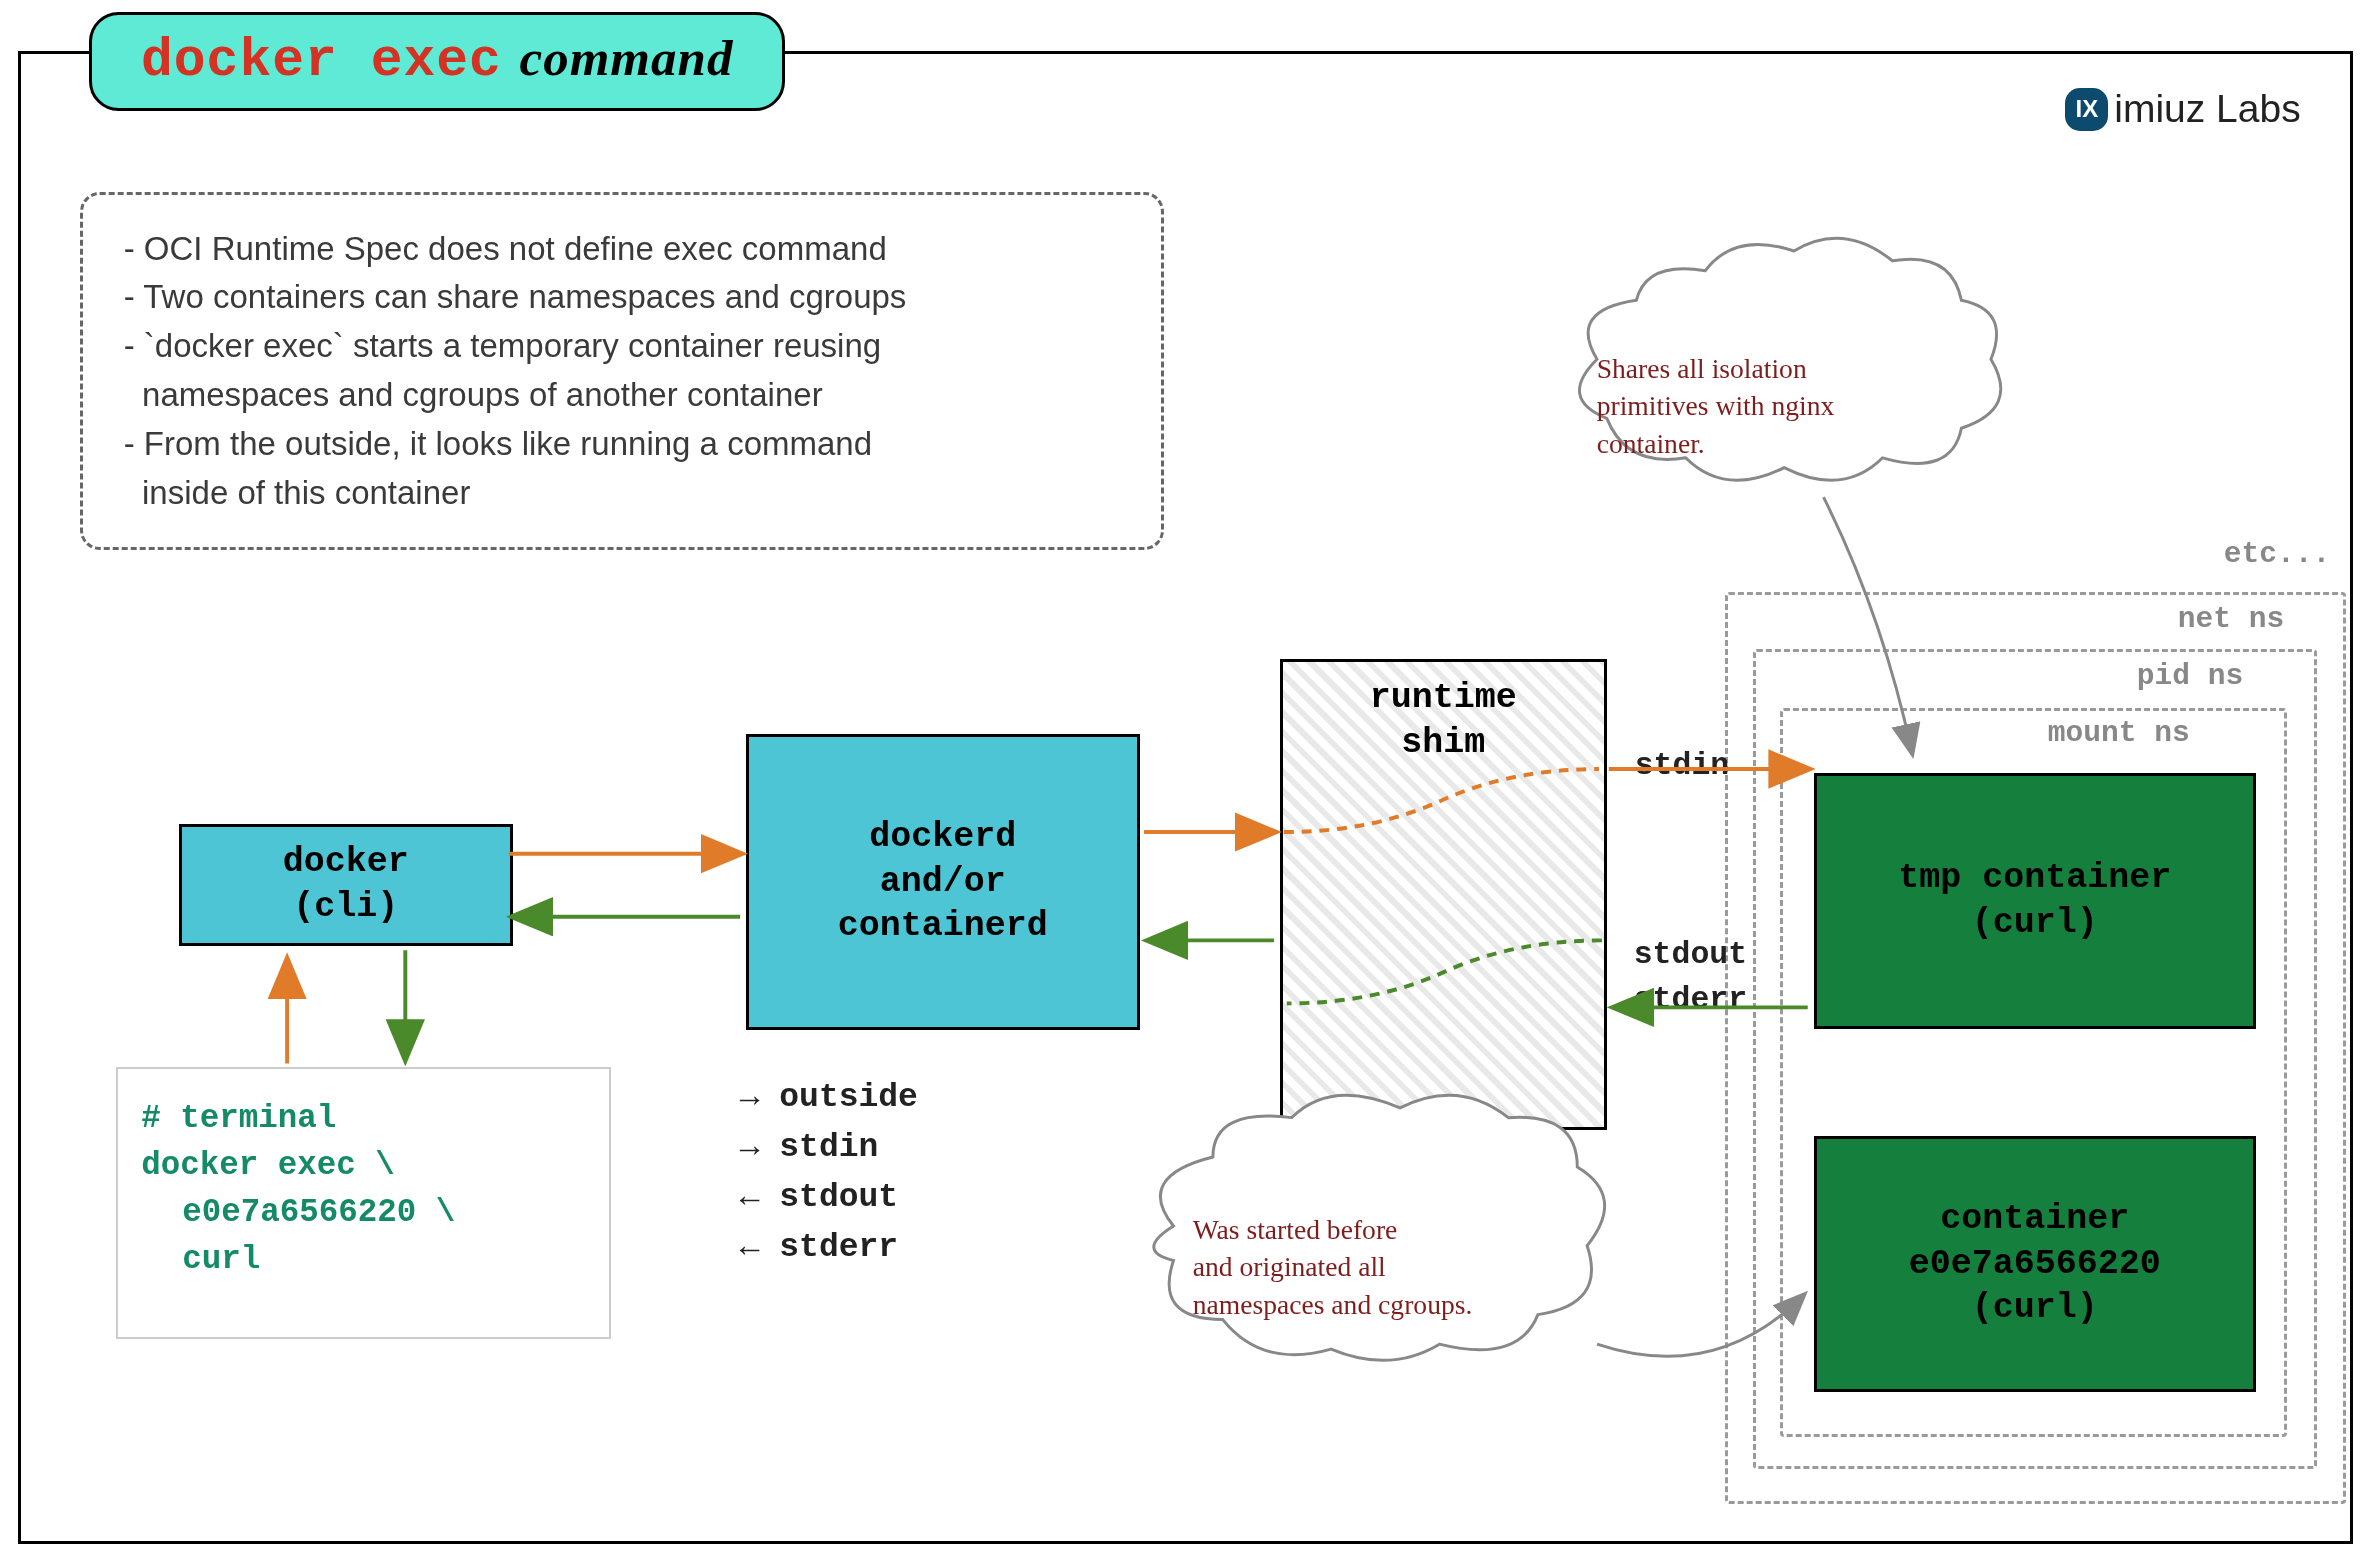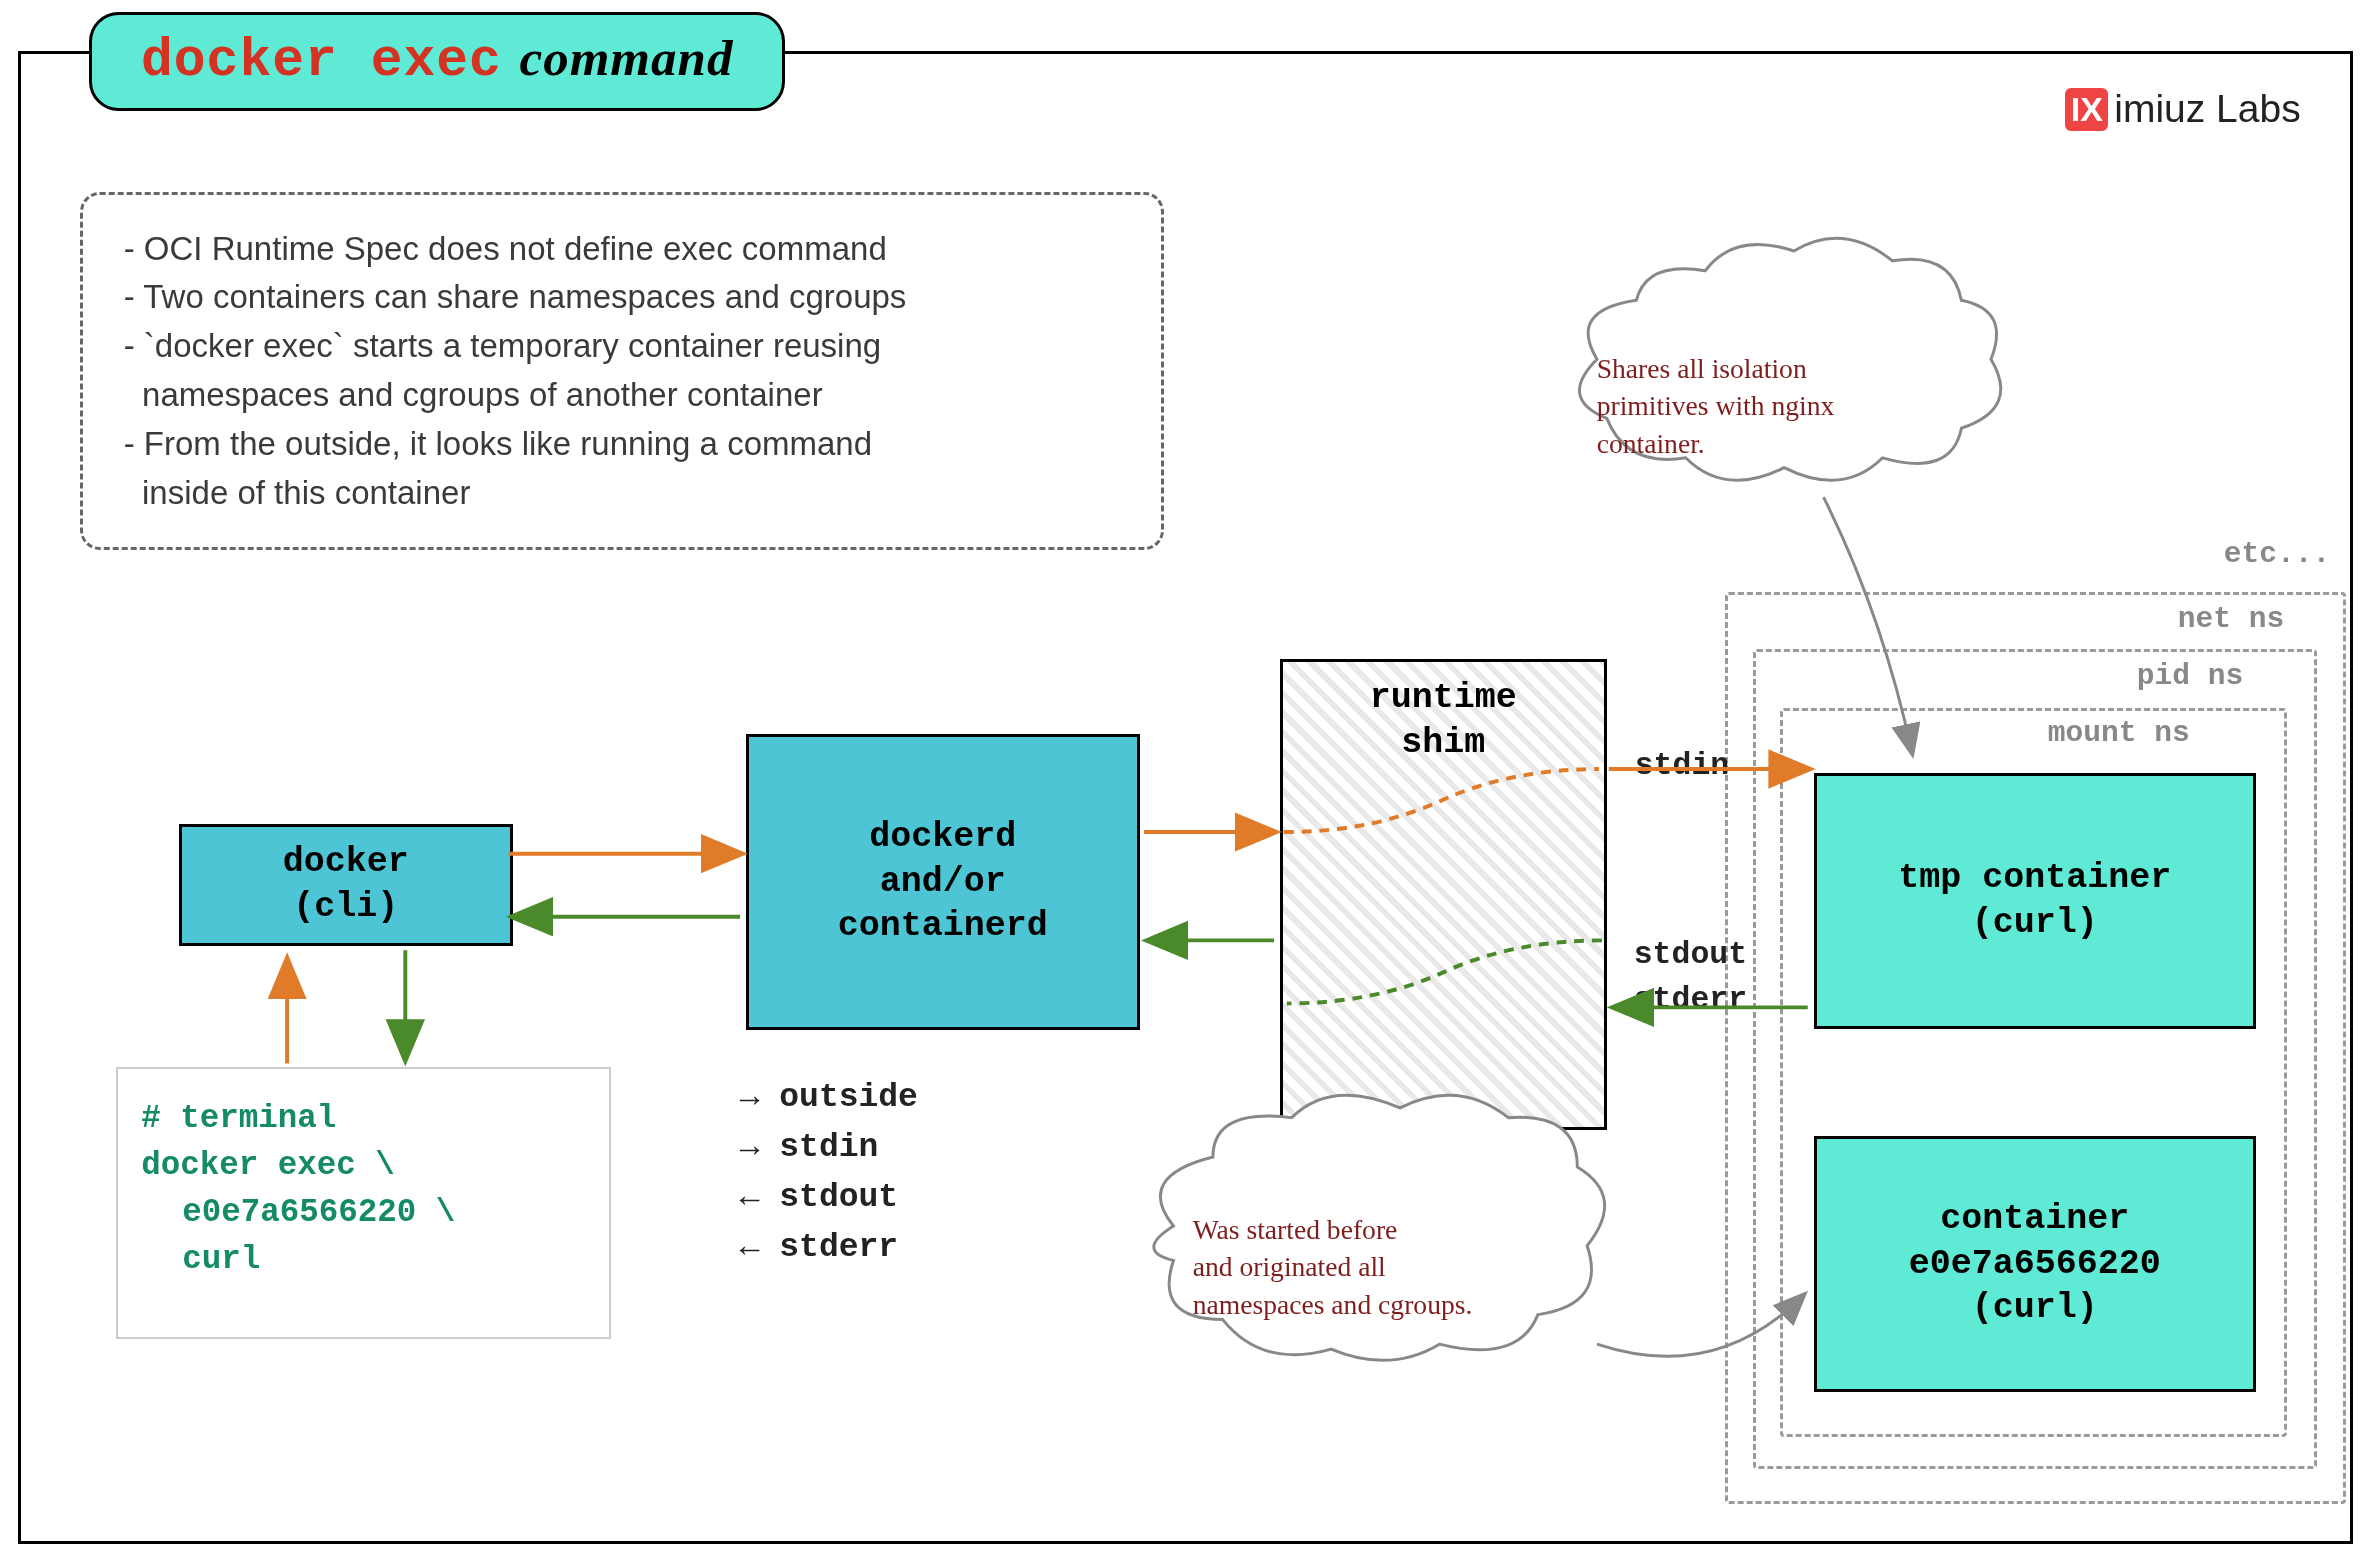--- a/index.html
+++ b/index.html
@@ -2,25 +2,25 @@
 <html><head>
 <meta charset="utf-8">
 <style>
 *{box-sizing:border-box;margin:0;padding:0}
 body{width:2370px;height:1562px;font-family:Menlo,Monaco,'Courier New',monospace;background:#fff;position:relative}
 .frame{position:absolute;left:17.7px;top:51px;width:2335px;height:1493px;border:3px solid #000}
 .title-pill{position:absolute;left:89px;top:11.8px;background:#5eead4;border:3px solid #000;border-radius:29.6px;padding:13.8px 49px 17.7px;z-index:10;display:flex;align-items:baseline;gap:17.7px}
 .title-mono{font-family:Menlo,Monaco,'Courier New',monospace;font-weight:700;font-size:53px;color:#d43324;letter-spacing:1px}
 .title-script{font-family:'Comic Sans MS','Segoe Script',cursive;font-size:51px;font-weight:700;font-style:italic;color:#000;letter-spacing:1px}
 .brand{position:absolute;right:49px;top:33px;font-family:-apple-system,Helvetica,Arial,sans-serif;font-size:39px;color:#222;display:flex;align-items:center;gap:5.9px}
-.brand-icon{width:43px;height:43px;background:#ef4444;color:#fff;display:inline-flex;align-items:center;justify-content:center;font-weight:700;font-size:34px;border-radius:6px}
+.brand-icon{width:43px;height:43px;background:#0c4a6e;color:#fff;display:inline-flex;align-items:center;justify-content:center;font-weight:700;font-size:24px;border-radius:15px}
 .note-box{position:absolute;left:59px;top:138px;width:1084px;border:3px dashed #666;border-radius:19.7px;padding:29.6px 41px;font-family:-apple-system,Helvetica,Arial,sans-serif;font-size:33px;color:#3a3a3a;line-height:1.48}
 .box{position:absolute;border:3px solid #000;display:flex;align-items:center;justify-content:center;text-align:center;font-family:Menlo,Monaco,'Courier New',monospace;font-size:35px;font-weight:700;color:#000;line-height:1.28}
 .cyan{background:#4dc5d4}
-.amber{background:#5eead4}
+.amber{background:#15803d}
 .docker-cli{left:158px;top:770px;width:334px;height:122px}
 .dockerd{left:725px;top:680px;width:394px;height:296px}
 .shim{left:1259px;top:605px;width:327px;height:471px;background:repeating-linear-gradient(45deg,#e9e9e9 0 5.9px,#fff 5.9px 13.8px);font-size:35px;padding-top:13.8px;justify-content:flex-start;align-items:flex-start;flex-direction:column;padding-left:0;text-align:center}
 .shim>div{width:100%}
 .terminal{left:95px;top:1013px;width:495px;height:272px;border:2px solid #ccc;font-family:Menlo,Monaco,'Courier New',monospace;font-size:32.5px;color:#148a66;font-weight:700;text-align:left;padding:25.6px 23.6px;line-height:1.45;display:block}
 .terminal .ind{padding-left:41px}
 .tmp-ctr{left:1793px;top:719px;width:442px;height:256px}
 .nginx-ctr{left:1793px;top:1082px;width:442px;height:256px}
 .dashed-group{position:absolute;border:3px dashed #9a9a9a;border-radius:3.9px}
 .ns-mount{left:1759px;top:654px;width:507px;height:729px}

